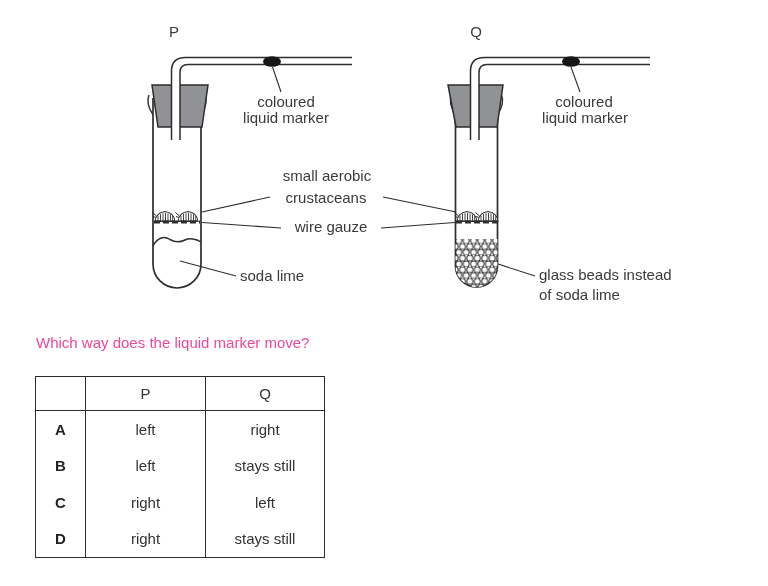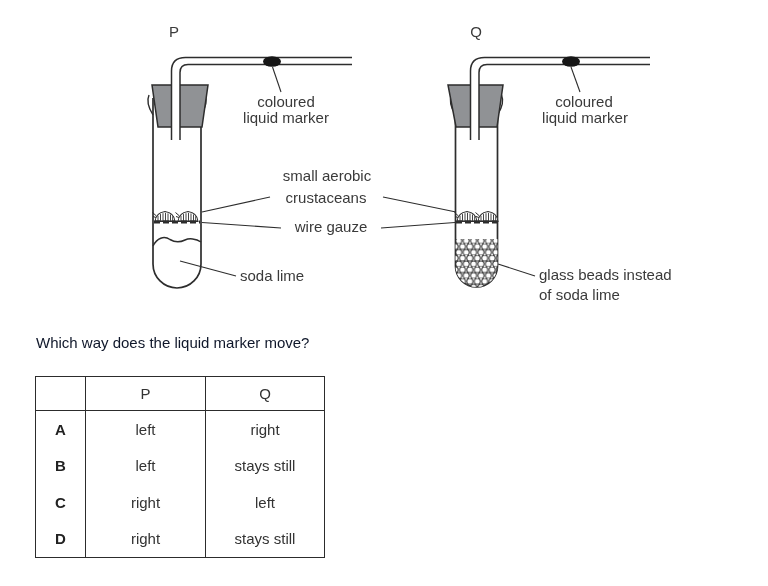--- a/index.html
+++ b/index.html
@@ -7,21 +7,21 @@
     position:relative;width:768px;height:586px;background:#ffffff;overflow:hidden;
     font-family:"Liberation Sans","DejaVu Sans",sans-serif;color:#3a3a3a;
   }
   #diagram{position:absolute;left:0;top:0;}
   svg text{
     font-family:"Liberation Sans","DejaVu Sans",sans-serif;
     font-size:15px;fill:#3a3a3a;
   }
   .ln{stroke:#2d2d2d;fill:none;}
   #question{
-    position:absolute;left:36px;top:334px;font-size:15px;color:#0f172a;
+    position:absolute;left:36px;top:334px;font-size:15px;color:#ec4899;
     white-space:nowrap;
   }
   table.answers{
     position:absolute;left:35px;top:376px;
     border-collapse:collapse;table-layout:fixed;
     font-size:15px;color:#333333;
   }
   table.answers{border:1.5px solid #2c2c2c;}
   table.answers th,table.answers td{
     text-align:center;vertical-align:middle;padding:0;

